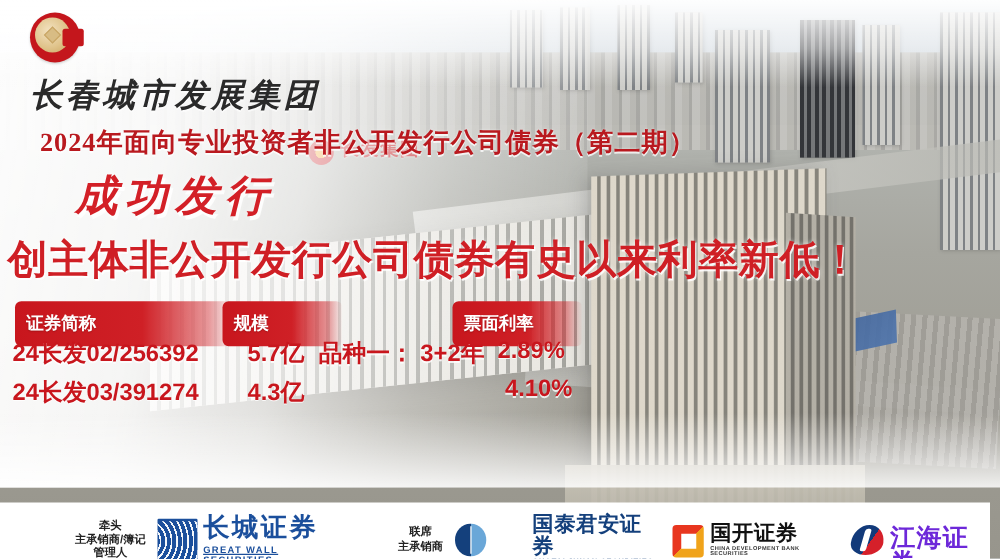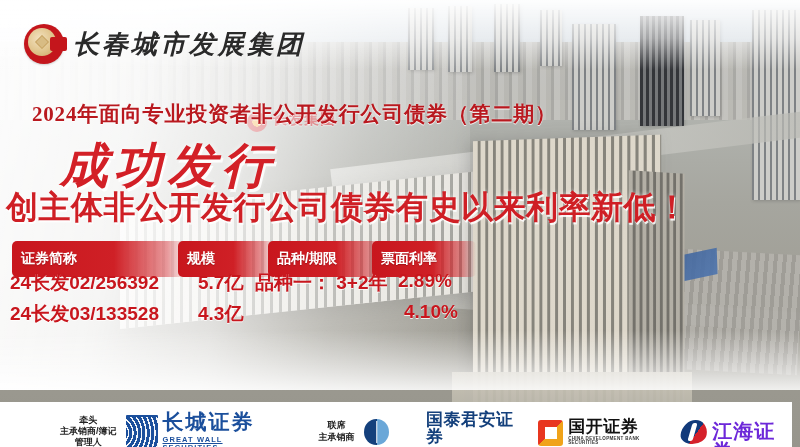--- a/index.html
+++ b/index.html
@@ -146,21 +146,21 @@
   }
   .haze-bot {
     position:absolute; left:0; top:330px; width:800px; height:60px;
     background: linear-gradient(180deg, rgba(255,255,255,0), rgba(255,255,255,.85));
   }
 
   
   .content { position:absolute; inset:0; }
 
   
-  .brand { position:absolute; left:24px; top:24px; display:flex; align-items:center; gap:9px; }
+  .brand { position:absolute; left:24px; top:10px; display:flex; align-items:flex-start; gap:9px;flex-direction:column; }
   .brand-mark {
     width:40px; height:40px; border-radius:50%;
     background: #c4161c;
     position:relative;
     box-shadow:0 1px 2px rgba(0,0,0,.18);
   }
   .brand-mark::after {
     content:""; position:absolute; left:4px; top:4px; width:28px; height:28px;
     border-radius:50%;
     background:radial-gradient(circle at 40% 38%, #f3e2c0 0%, #e0c48c 55%, #caa45f 100%);
@@ -187,21 +187,21 @@
     font-family:"Liberation Serif","DejaVu Serif",serif;
     font-weight:700; color:#b9191f; white-space:nowrap;
     text-shadow:0 1px 0 rgba(255,255,255,.75), 0 0 2px rgba(255,255,255,.6);
   }
   .hl1 { left:32px; top:67px; font-size:21px; letter-spacing:1.2px; }
   .hl2 { left:32px; top:100px; font-size:21px; letter-spacing:.8px; }
 
   .success {
     position:absolute; left:60px; top:134px;
     font-family:"Liberation Serif","DejaVu Serif",serif;
-    font-size:48px; font-weight:700; font-style:italic;
+    font-size:34px; font-weight:700; font-style:italic;
     color:#d32027; letter-spacing:6px; white-space:nowrap;
     text-shadow:2px 3px 0 rgba(255,255,255,.85), 0 0 6px rgba(255,255,255,.7);
   }
   .subline {
     position:absolute; left:6px; top:186px;
     font-family:"Liberation Serif","DejaVu Serif",serif;
     font-size:32px; font-weight:700; color:#cf1f25;
     letter-spacing:.5px; white-space:nowrap;
     text-shadow:1px 2px 0 rgba(255,255,255,.85), 0 0 4px rgba(255,255,255,.65);
   }
@@ -215,21 +215,21 @@
     color:#ffffff; font-size:14px; font-weight:700;
     padding:0 9px;
     border-radius:5px;
     background:linear-gradient(90deg,#c8161d 0%, #cf2026 58%, rgba(207,32,38,.45) 88%, rgba(207,32,38,0) 100%);
     white-space:nowrap;
     text-shadow:0 1px 1px rgba(90,0,0,.35);
   }
   .chip.c1 { left:12px; width:176px; }
   .chip.c2 { left:178px; width:96px; }
   .chip.c3 { left:268px; width:118px; }
-  .chip.c4 { left:372px; width:104px; }
+  .chip.c4 { left:362px; width:104px; }
 
   .trow {
     position:relative; height:31px;
     font-size:19px; font-weight:700; color:#c8161d;
     text-shadow:0 1px 0 rgba(255,255,255,.8);
     white-space:nowrap;
   }
   .cell { position:absolute; top:2px; }
   .cell.name  { left:10px; }
   .cell.size  { left:198px; }
@@ -370,33 +370,32 @@
     </div>
 
     <div class="hl2">2024年面向专业投资者非公开发行公司债券（第二期）</div>
     <div class="success">成功发行</div>
     <div class="subline">创主体非公开发行公司债券有史以来利率新低！</div>
 
     <div class="tbl">
       <div class="tbl-head">
         <div class="chip c1">证券简称</div>
         <div class="chip c2">规模</div>
-        <div class="chip c3">品种/期限</div>
         <div class="chip c4">票面利率</div>
       </div>
 
       <div class="trow r1">
         <span class="cell name">24长发02/256392</span>
         <span class="cell size">5.7亿</span>
         <span class="cell kind">品种一： 3+2年</span>
         <span class="cell rate">2.89%</span>
       </div>
 
       <div class="trow r2">
-        <span class="cell name">24长发03/133528</span>
+        <span class="cell name">24长发03/391274</span>
         <span class="cell size">4.3亿</span>
         <span class="cell rate">4.10%</span>
       </div>
     </div>
 
     <div class="footer">
 
       <div class="fgroup" style="margin-left:60px;">
         <div class="frole">
           <div>牵头</div>

